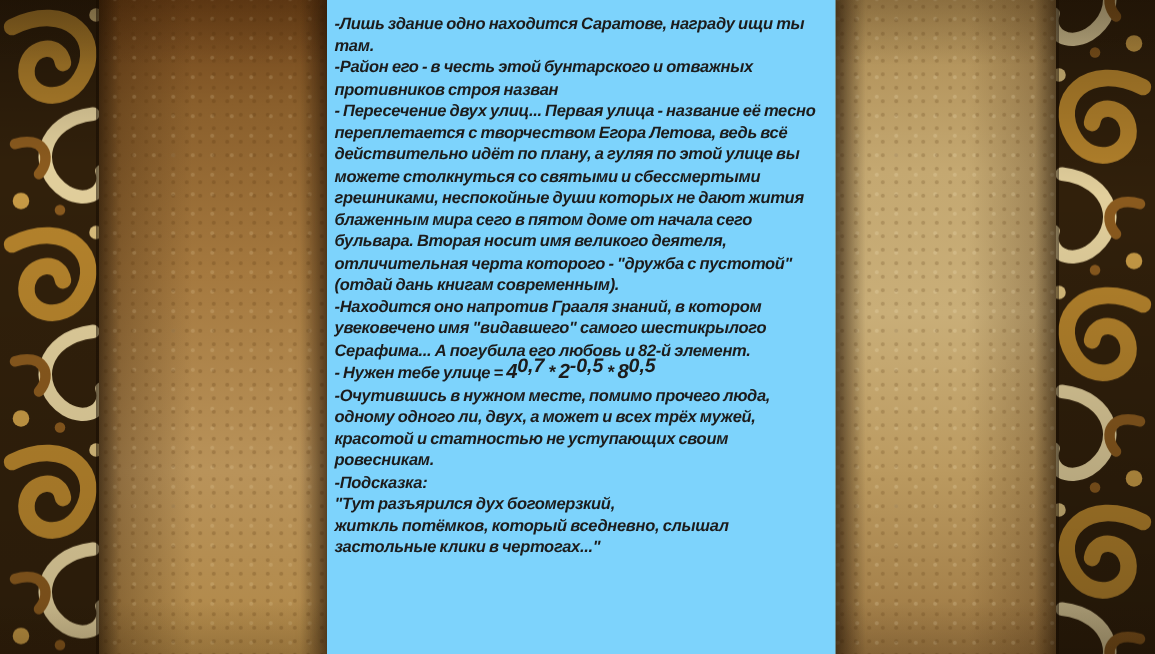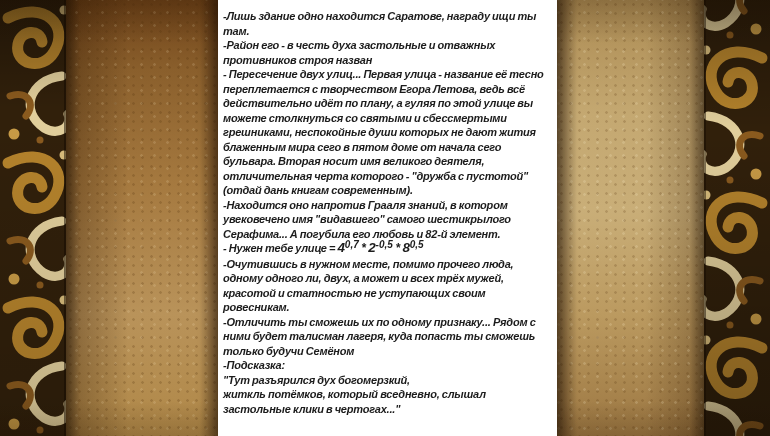--- a/index.html
+++ b/index.html
@@ -37,30 +37,30 @@
   .seam{position:absolute;top:0;height:436px;pointer-events:none;}
   .seam.orn-left{left:64px;width:16px;background:linear-gradient(90deg,rgba(20,10,0,.55),rgba(20,10,0,0));}
   .seam.orn-right{right:64px;width:16px;background:linear-gradient(270deg,rgba(20,10,0,.5),rgba(20,10,0,0));}
   .seam.paper-left{left:200px;width:18px;background:linear-gradient(90deg,rgba(40,20,4,0),rgba(35,17,2,.45));}
   .seam.paper-right{left:557px;width:20px;background:linear-gradient(90deg,rgba(35,17,2,.5),rgba(40,20,4,0));}
   .vignette{position:absolute;inset:0;pointer-events:none;
     background:linear-gradient(180deg,rgba(30,15,0,.22),rgba(30,15,0,0) 10%,rgba(30,15,0,0) 92%,rgba(30,15,0,.18));}
   
   .paper{
     position:absolute;left:218px;top:0;width:339px;height:436px;
-    background:#ffffff;box-shadow:0 0 16px 2px rgba(20,8,0,.45);
+    background:#7dd3fc;box-shadow:0 0 16px 2px rgba(20,8,0,.45);
     box-sizing:border-box;padding:9px 7px 0 5px;
   }
   .riddle{
     font-style:italic;font-weight:700;font-size:11px;line-height:14.5px;
     letter-spacing:-0.2px;word-spacing:-0.6px;color:#1c1c1c;
   }
   .riddle p{margin:0;}
   .fbase{font-size:13.5px;}
-  .fexp{font-size:10px;position:relative;top:-4.5px;letter-spacing:0;}
+  .fexp{font-size:13px;position:relative;top:-4.5px;letter-spacing:0;}
   .fsep{font-size:12px;}
 </style>
 </head>
 <body>
 
 <div class="scene">
 
   <svg class="ornament left" width="74" height="436" viewBox="0 0 74 436" xmlns="http://www.w3.org/2000/svg">
     <defs>
       <pattern id="dmkL" width="74" height="145" patternUnits="userSpaceOnUse">
@@ -110,27 +110,26 @@
 
   <div class="seam orn-left"></div>
   <div class="seam orn-right"></div>
   <div class="seam paper-left"></div>
   <div class="seam paper-right"></div>
   <div class="vignette"></div>
 
   <div class="paper">
     <div class="riddle">
       <p>-Лишь здание одно находится Саратове, награду ищи ты там.</p>
-      <p>-Район его - в честь духа застольные и отважных противников строя назван</p>
+      <p>-Район его - в честь этой бунтарского и отважных противников строя назван</p>
       <p>- Пересечение двух улиц... Первая улица - название её тесно переплетается с творчеством Егора Летова, ведь всё действительно идёт по плану, а гуляя по этой улице вы можете столкнуться со святыми и сбессмертыми грешниками, неспокойные души которых не дают жития блаженным мира сего в пятом доме от начала сего бульвара. Вторая носит имя великого деятеля, отличительная черта которого - "дружба с пустотой" (отдай дань книгам современным).</p>
       <p>-Находится оно напротив Грааля знаний, в котором увековечено имя "видавшего" самого шестикрылого Серафима... А погубила его любовь и 82-й элемент.</p>
       <p class="formula">
         <span>- Нужен тебе улице = </span><span class="fbase">4</span><span class="fexp">0,7</span><span class="fsep"> * </span><span class="fbase">2</span><span class="fexp">-0,5</span><span class="fsep"> * </span><span class="fbase">8</span><span class="fexp">0,5</span>
       </p>
       <p>-Очутившись в нужном месте, помимо прочего люда, одному одного ли, двух, а может и всех трёх мужей, красотой и статностью не уступающих своим ровесникам.</p>
-      <p>-Отличить ты сможешь их по одному признаку... Рядом с ними будет талисман лагеря, куда попасть ты сможешь только будучи Семёном</p>
       <p>-Подсказка:</p>
       <p>"Тут разъярился дух богомерзкий,</p>
       <p>житкль потёмков, который вседневно, слышал застольные клики в чертогах..."</p>
     </div>
   </div>
 
 </div>
 
 </body></html>

